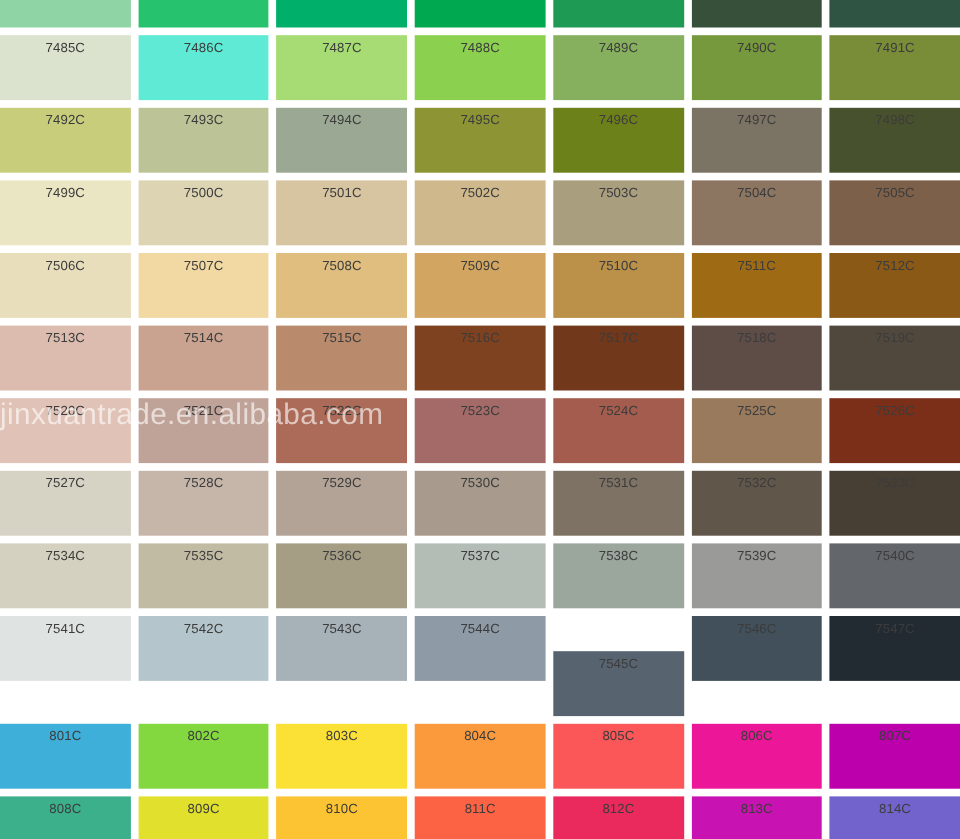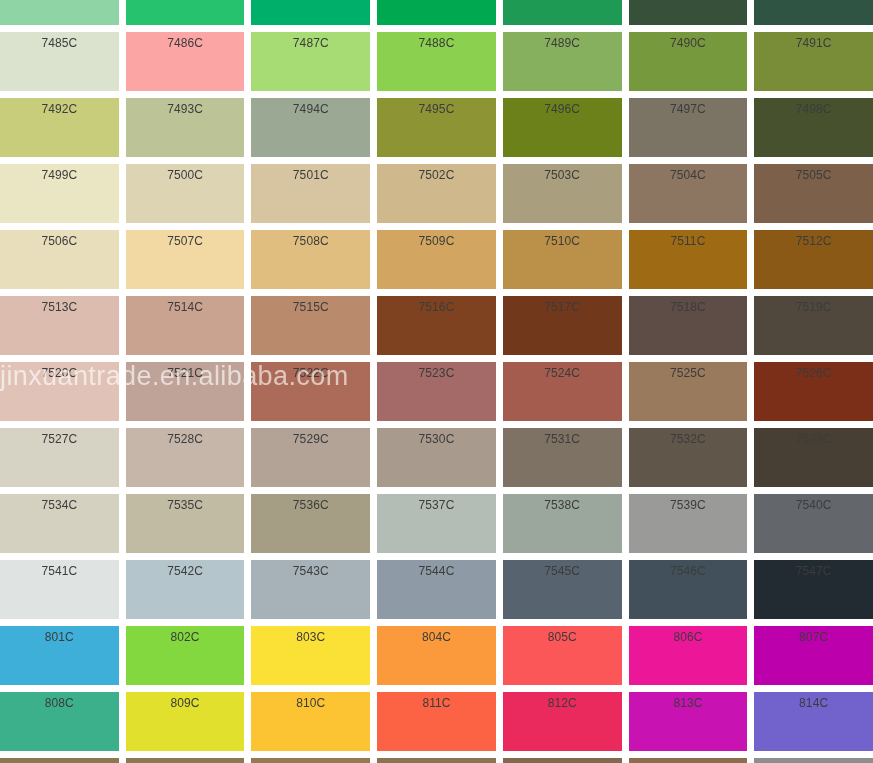--- a/index.html
+++ b/index.html
@@ -71,21 +71,21 @@
       <div class="swatch" style="background-color: rgb(143, 212, 164);"></div>
       <div class="swatch" style="background-color: rgb(38, 194, 109);"></div>
       <div class="swatch" style="background-color: rgb(0, 176, 106);"></div>
       <div class="swatch" style="background-color: rgb(0, 169, 79);"></div>
       <div class="swatch" style="background-color: rgb(31, 154, 84);"></div>
       <div class="swatch" style="background-color: rgb(55, 80, 58);"></div>
       <div class="swatch" style="background-color: rgb(47, 84, 67);"></div>
       <div class="swatch" style="background-color: rgb(219, 226, 205);">
         <div class="swatch-label">7485C</div>
       </div>
-      <div class="swatch" style="background-color: #fca5a5;">
+      <div class="swatch" style="background-color: #5eead4;">
         <div class="swatch-label">7486C</div>
       </div>
       <div class="swatch" style="background-color: rgb(166, 220, 115);">
         <div class="swatch-label">7487C</div>
       </div>
       <div class="swatch" style="background-color: rgb(139, 208, 79);">
         <div class="swatch-label">7488C</div>
       </div>
       <div class="swatch" style="background-color: rgb(134, 176, 94);">
         <div class="swatch-label">7489C</div>
@@ -248,21 +248,21 @@
       </div>
       <div class="swatch" style="background-color: rgb(180, 198, 204);">
         <div class="swatch-label">7542C</div>
       </div>
       <div class="swatch" style="background-color: rgb(166, 177, 184);">
         <div class="swatch-label">7543C</div>
       </div>
       <div class="swatch" style="background-color: rgb(142, 154, 165);">
         <div class="swatch-label">7544C</div>
       </div>
-      <div class="swatch" style="background-color: rgb(87, 99, 111);">
+      <div class="swatch" style="background-color: rgb(87, 99, 111); margin-top: 32px;">
         <div class="swatch-label">7545C</div>
       </div>
       <div class="swatch" style="background-color: rgb(65, 80, 90);">
         <div class="swatch-label">7546C</div>
       </div>
       <div class="swatch" style="background-color: rgb(34, 42, 50);">
         <div class="swatch-label">7547C</div>
       </div>
       <div class="swatch" style="background-color: rgb(62, 175, 217);">
         <div class="swatch-label">801C</div>

